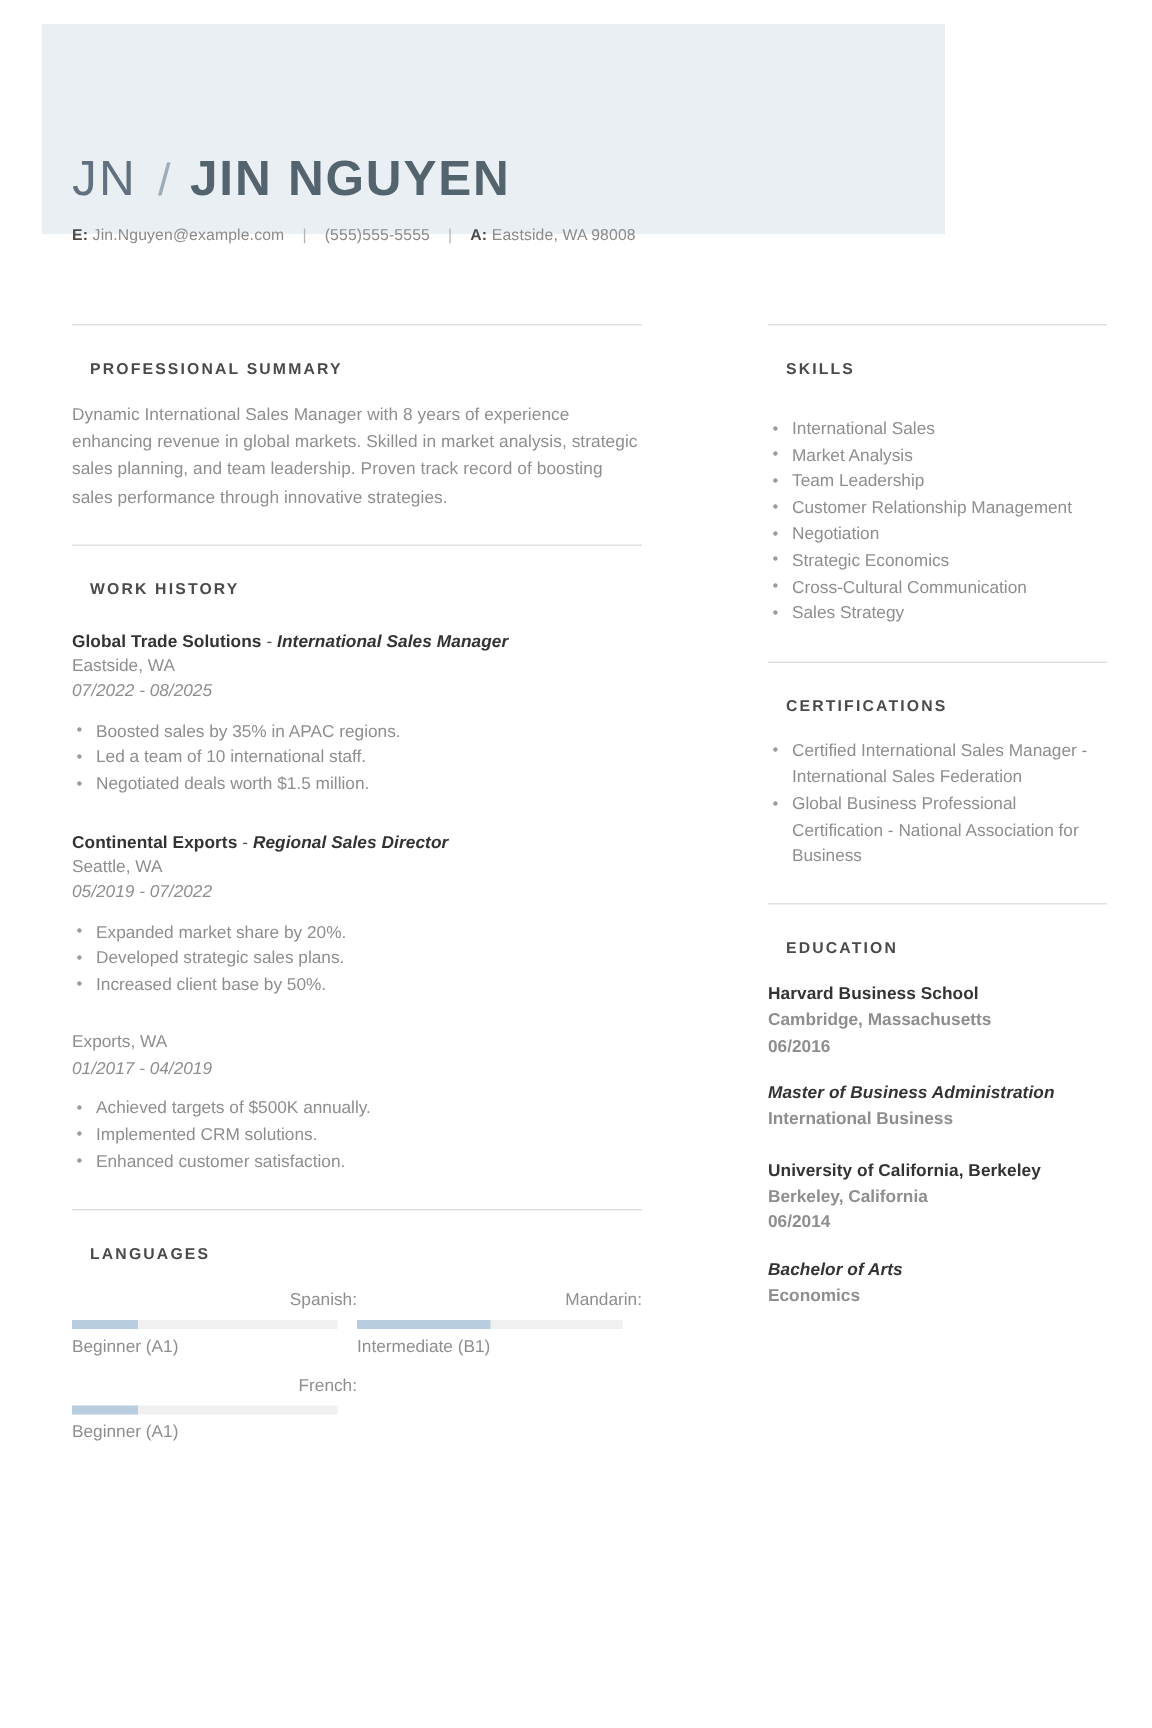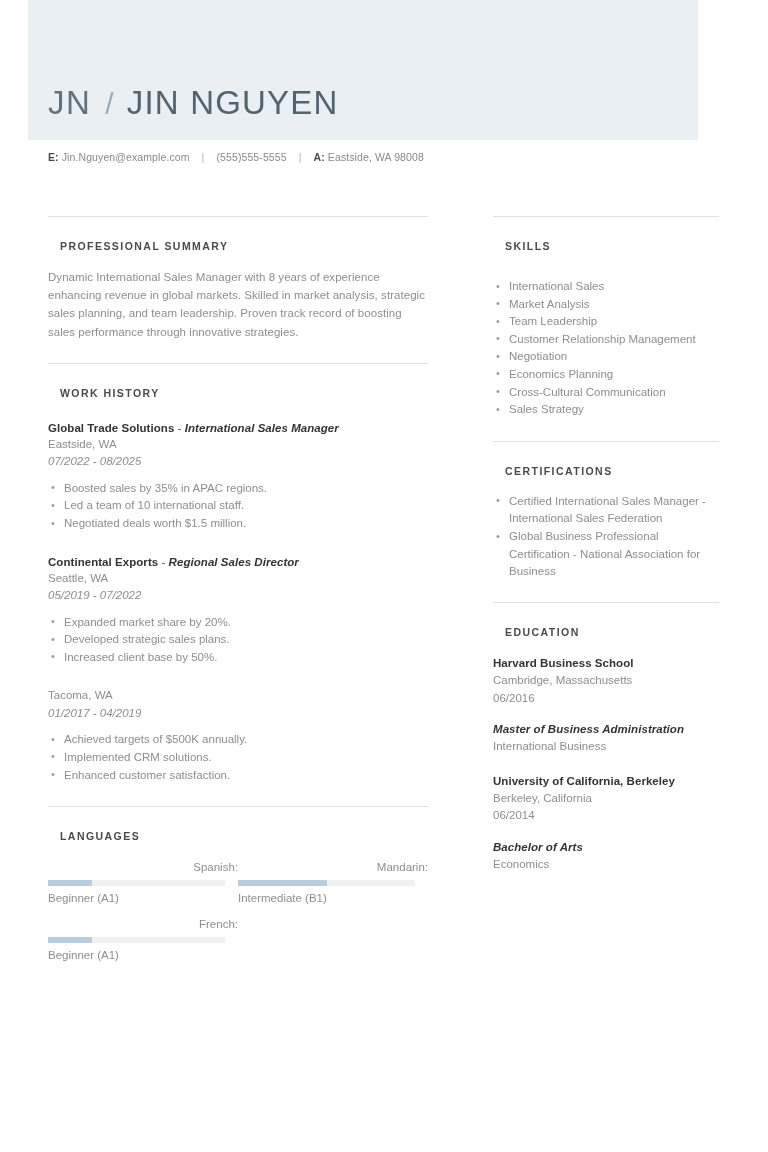--- a/index.html
+++ b/index.html
@@ -17,22 +17,22 @@
     width: 768px;
     height: 1152px;
     background: #ffffff;
     overflow: hidden;
   }
 
   
   .header-band {
     position: absolute;
     left: 28px;
-    top: 0;
-    width: 670px;
+    top: 16px;
+    width: 602px;
     height: 140px;
     background: #eaeff4;
     text-align: right;
   }
 
   .name-row {
     position: absolute;
     left: 20px;
     bottom: 18px;
     display: flex;
@@ -49,21 +49,21 @@
 
   .name-slash {
     font-size: 30px;
     font-weight: 300;
     color: #9badb9;
     margin: 0 13px 0 14px;
   }
 
   .full-name {
     font-size: 33px;
-    font-weight: 400;
+    font-weight: 700;
     color: #53646f;
     letter-spacing: 1.2px;
   }
 
   
   .contact-line {
     position: absolute;
     left: 48px;
     top: 151px;
     font-size: 10.5px;
@@ -83,21 +83,21 @@
   
   .col-left {
     position: absolute;
     left: 48px;
     top: 216px;
     width: 380px;
   }
 
   .col-right {
     position: absolute;
-    left: 493px;
+    left: 512px;
     top: 216px;
     width: 226px;
   }
 
   
   .rule {
     height: 1px;
     background: #e0e0e0;
     width: 100%;
   }
@@ -263,20 +263,21 @@
     font-weight: 700;
     font-style: italic;
     color: #333333;
     line-height: 17px;
     letter-spacing: 0.05px;
   }
   .edu-sub {
     font-size: 11.5px;
     color: #8e8e8e;
     line-height: 17.5px;
+    font-weight: bold;
   }
 
   .rule-spacer { margin-top: 22px; }
 </style>
 </head>
 <body>
 
 <div class="page">
 
   <div class="header-band" style="background: rgb(234, 239, 244);">
@@ -333,21 +334,21 @@
         <div class="job-loc">Seattle, WA</div>
         <div class="job-dates">05/2019 - 07/2022</div>
         <ul class="bullets">
           <li>Expanded market share by 20%.</li>
           <li>Developed strategic sales plans.</li>
           <li>Increased client base by 50%.</li>
         </ul>
       </div>
 
       <div class="job">
-        <div class="job-loc">Tacoma, WA</div>
+        <div class="job-loc">Exports, WA</div>
         <div class="job-dates">01/2017 - 04/2019</div>
         <ul class="bullets">
           <li>Achieved targets of $500K annually.</li>
           <li>Implemented CRM solutions.</li>
           <li>Enhanced customer satisfaction.</li>
         </ul>
       </div>
     </div>
 
     <div class="rule rule-spacer"></div>
@@ -387,21 +388,21 @@
 
     <div class="rule"></div>
     <div class="section">
       <div class="section-title">SKILLS</div>
       <ul class="skills">
         <li>International Sales</li>
         <li>Market Analysis</li>
         <li>Team Leadership</li>
         <li>Customer Relationship Management</li>
         <li>Negotiation</li>
-        <li>Economics Planning</li>
+        <li>Strategic Economics</li>
         <li>Cross-Cultural Communication</li>
         <li>Sales Strategy</li>
       </ul>
     </div>
 
     <div class="rule rule-spacer"></div>
     <div class="section">
       <div class="section-title">CERTIFICATIONS</div>
       <ul class="certs">
         <li>Certified International Sales Manager - International Sales Federation</li>

